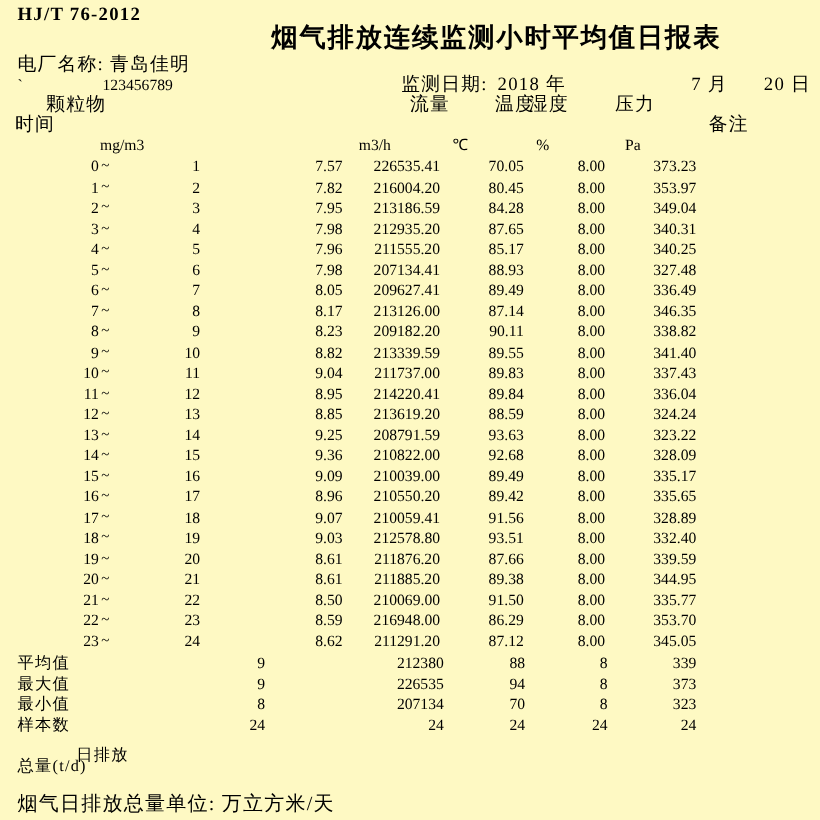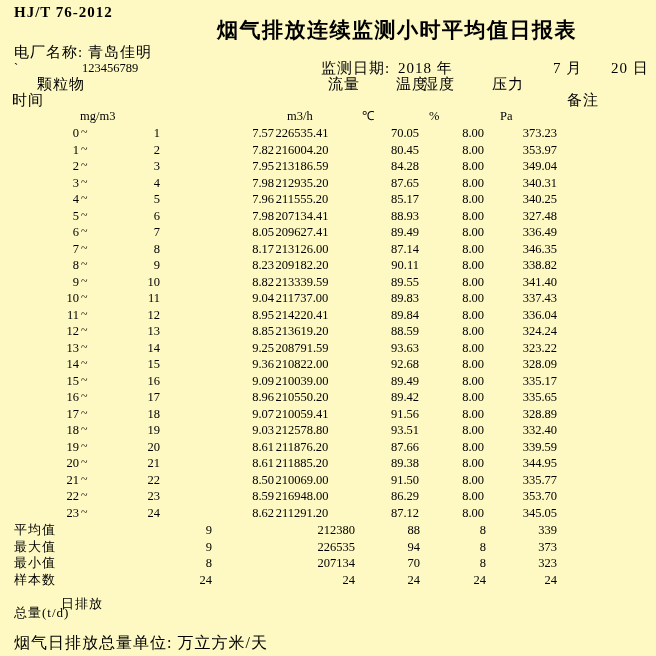--- a/index.html
+++ b/index.html
@@ -13,21 +13,21 @@
   .title{left:217px;top:16px;font-size:21px;font-weight:bold;letter-spacing:1.5px;}
   .line{position:absolute;left:0;width:656px;height:16px;line-height:16px;}
   .row{position:absolute;left:0;width:656px;height:16.5px;line-height:16.5px;}
   .cell{position:absolute;top:0;height:16.5px;line-height:16.5px;text-align:right;
         font-size:12.5px;}
   .cell.lbl{left:14px;text-align:center;font-size:13px;letter-spacing:1px;}
   .cell.tilde{left:81px;width:14px;text-align:left;line-height:10px;top:2px;font-size:12px;}
   .c-from{left:29px;width:50px;}
   .c-to{left:110px;width:50px;}
   .c-dust{left:174px;width:100px;}
-  .c-flow{left:252px;width:100px;text-align:center;}
+  .c-flow{left:252px;width:100px;}
   .c-temp{left:319px;width:100px;}
   .c-hum{left:384px;width:100px;}
   .c-pres{left:457px;width:100px;}
   .s-dust{left:112px;width:100px;}
   .s-flow{left:255px;width:100px;}
   .s-temp{left:320px;width:100px;}
   .s-hum{left:386px;width:100px;}
   .s-pres{left:457px;width:100px;}
   .footer{left:14px;top:633px;font-size:16px;letter-spacing:1px;}
 </style>

